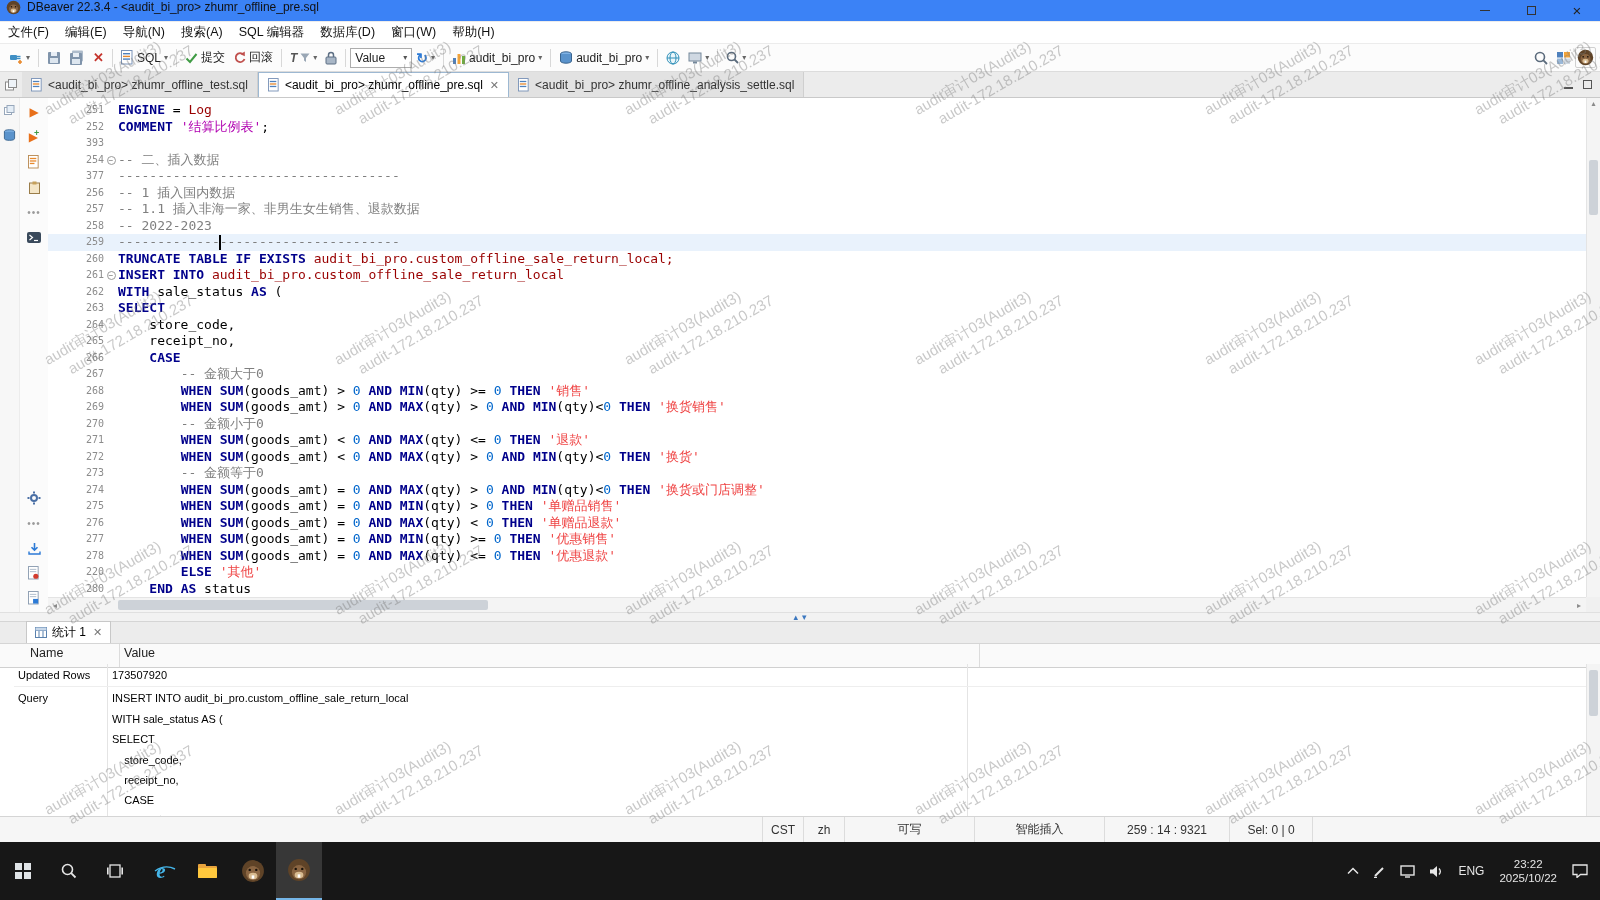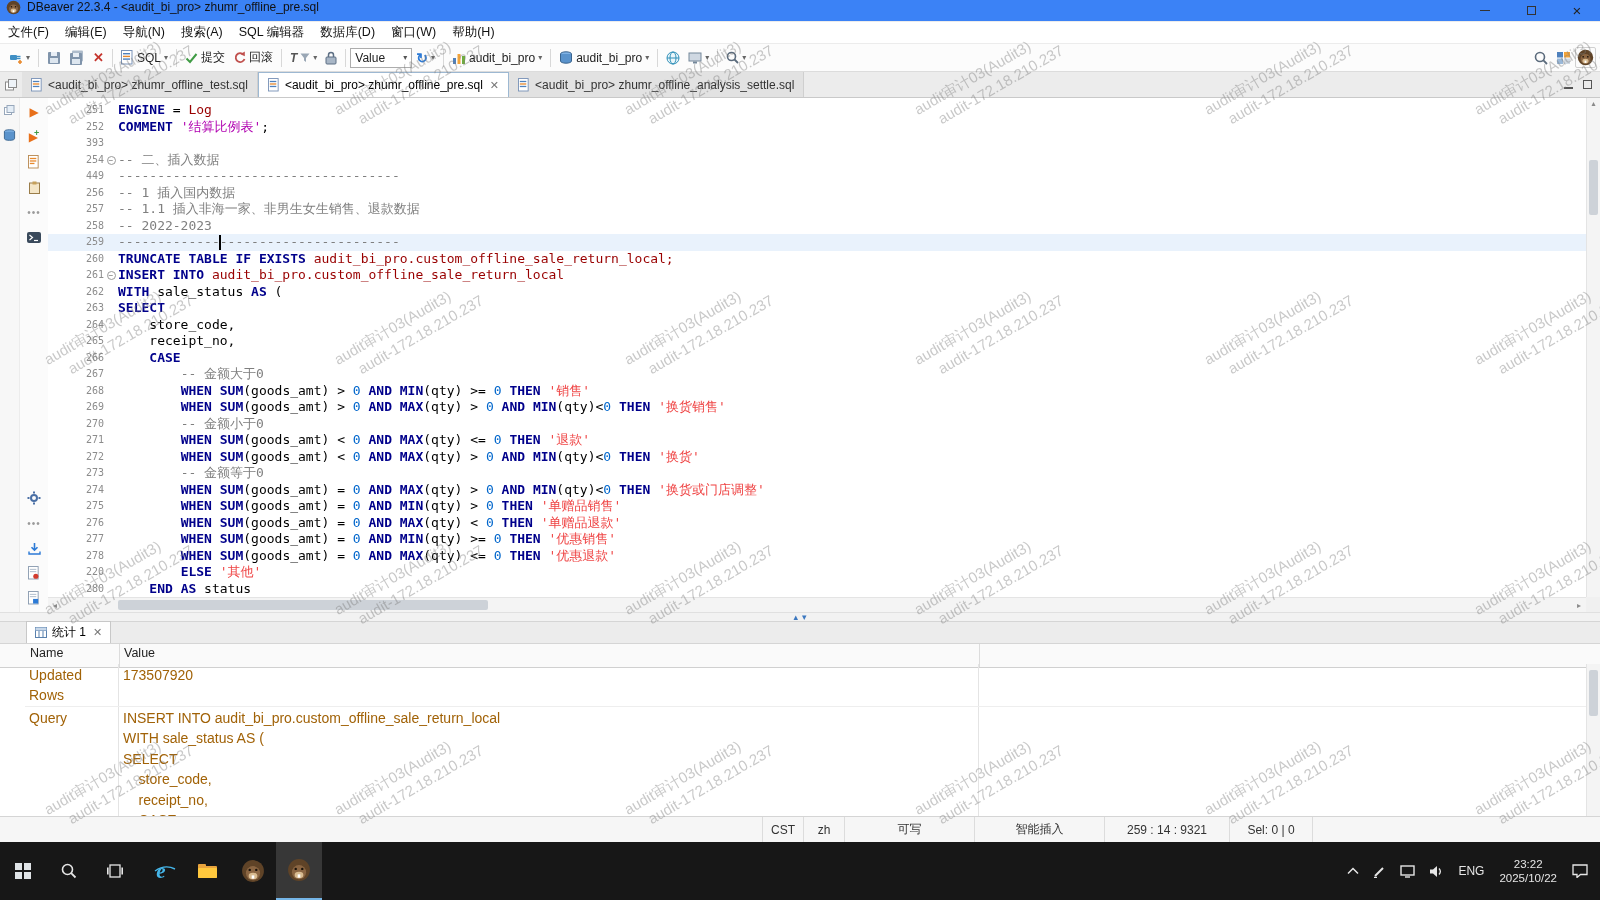--- a/index.html
+++ b/index.html
@@ -81,21 +81,21 @@
 
   
   .bpanel{height:194px;background:#fff;display:flex;flex-direction:column;position:relative}
   .ptabs{height:22px;background:#ececec;display:flex;align-items:flex-end;padding-left:26px;font-size:12px;border-bottom:1px solid #d5d5d5}
   .ptab{display:flex;align-items:center;gap:5px;height:22px;padding:0 8px;background:#fff;border:1px solid #c8c8c8;border-bottom:none;color:#000}
   .pgrid{flex:1;position:relative;overflow:hidden}
   .ghead{display:flex;height:24px;background:#fafafa;border-bottom:1px solid #d0d0d0;font-size:12.5px;color:#222;padding-left:26px}
   .gh{padding:2px 4px;border-right:1px solid #dcdcdc}
   .gh.name{width:94px}
   .gh.value{width:860px}
-  #stats-rows{position:absolute;left:0;top:20px;right:14px;bottom:0;overflow:hidden;padding-left:25px;font-size:14px;color:#a16207}
+  #stats-rows{position:absolute;left:0;top:20px;right:14px;bottom:0;overflow:hidden;padding-left:14px;font-size:11px;color:#000000}
   .grid-row{display:flex;border-bottom:1px solid #eeeeee}
   .gcell{padding:1px 4px}
   .gcell.name{width:94px;border-right:1px solid #e4e4e4;line-height:20px}
   .gcell.value{width:860px;border-right:1px solid #e4e4e4;white-space:pre}
   .vline{line-height:20.4px}
   .gvscroll{position:absolute;right:0;top:20px;bottom:0;width:14px;background:#f4f4f4;border-left:1px solid #e4e4e4}
   .gvthumb{position:absolute;left:2px;right:2px;top:6px;height:46px;background:#cdd2d8;border-radius:2px}
 
   
   .statusbar{height:26px;background:#f6f6f6;border-top:1px solid #d5d5d5;display:flex;align-items:stretch;font-size:12px;color:#333}
@@ -433,21 +433,21 @@
           </svg>
         </span>
     </div>
 
     <div class="editor">
       <div id="editor-lines">
           <div class="code-row"><span class="ln">251</span><span class="fold"></span><span class="code"><span class="tok-kw">ENGINE</span><span class="tok-pl"> = </span><span class="tok-tb">Log</span></span></div>
           <div class="code-row"><span class="ln">252</span><span class="fold"></span><span class="code"><span class="tok-kw">COMMENT</span><span class="tok-pl"> </span><span class="tok-s2">'结算比例表'</span><span class="tok-pl">;</span></span></div>
           <div class="code-row"><span class="ln">393</span><span class="fold"></span><span class="code"></span></div>
           <div class="code-row"><span class="ln">254</span><span class="fold"><i class="fold-dot">−</i></span><span class="code"><span class="tok-cm">-- 二、插入数据</span></span></div>
-          <div class="code-row"><span class="ln">449</span><span class="fold"></span><span class="code"><span class="tok-cm">------------------------------------</span></span></div>
+          <div class="code-row"><span class="ln">377</span><span class="fold"></span><span class="code"><span class="tok-cm">------------------------------------</span></span></div>
           <div class="code-row"><span class="ln">256</span><span class="fold"></span><span class="code"><span class="tok-cm">-- 1 插入国内数据</span></span></div>
           <div class="code-row"><span class="ln">257</span><span class="fold"></span><span class="code"><span class="tok-cm">-- 1.1 插入非海一家、非男生女生销售、退款数据</span></span></div>
           <div class="code-row"><span class="ln">258</span><span class="fold"></span><span class="code"><span class="tok-cm">-- 2022-2023</span></span></div>
           <div class="code-row current"><span class="ln">259</span><span class="fold"></span><span class="code"><span class="tok-cm">------------------------------------</span></span></div>
           <div class="code-row"><span class="ln">260</span><span class="fold"></span><span class="code"><span class="tok-kw">TRUNCATE TABLE IF EXISTS</span><span class="tok-pl"> </span><span class="tok-tb">audit_bi_pro.custom_offline_sale_return_local;</span></span></div>
           <div class="code-row"><span class="ln">261</span><span class="fold"><i class="fold-dot">−</i></span><span class="code"><span class="tok-kw">INSERT INTO</span><span class="tok-pl"> </span><span class="tok-tb">audit_bi_pro.custom_offline_sale_return_local</span></span></div>
           <div class="code-row"><span class="ln">262</span><span class="fold"></span><span class="code"><span class="tok-kw">WITH</span><span class="tok-pl"> sale_status </span><span class="tok-kw">AS</span><span class="tok-pl"> (</span></span></div>
           <div class="code-row"><span class="ln">263</span><span class="fold"></span><span class="code"><span class="tok-kw">SELECT</span></span></div>
           <div class="code-row"><span class="ln">264</span><span class="fold"></span><span class="code"><span class="tok-pl">    store_code,</span></span></div>
           <div class="code-row"><span class="ln">265</span><span class="fold"></span><span class="code"><span class="tok-pl">    receipt_no,</span></span></div>

